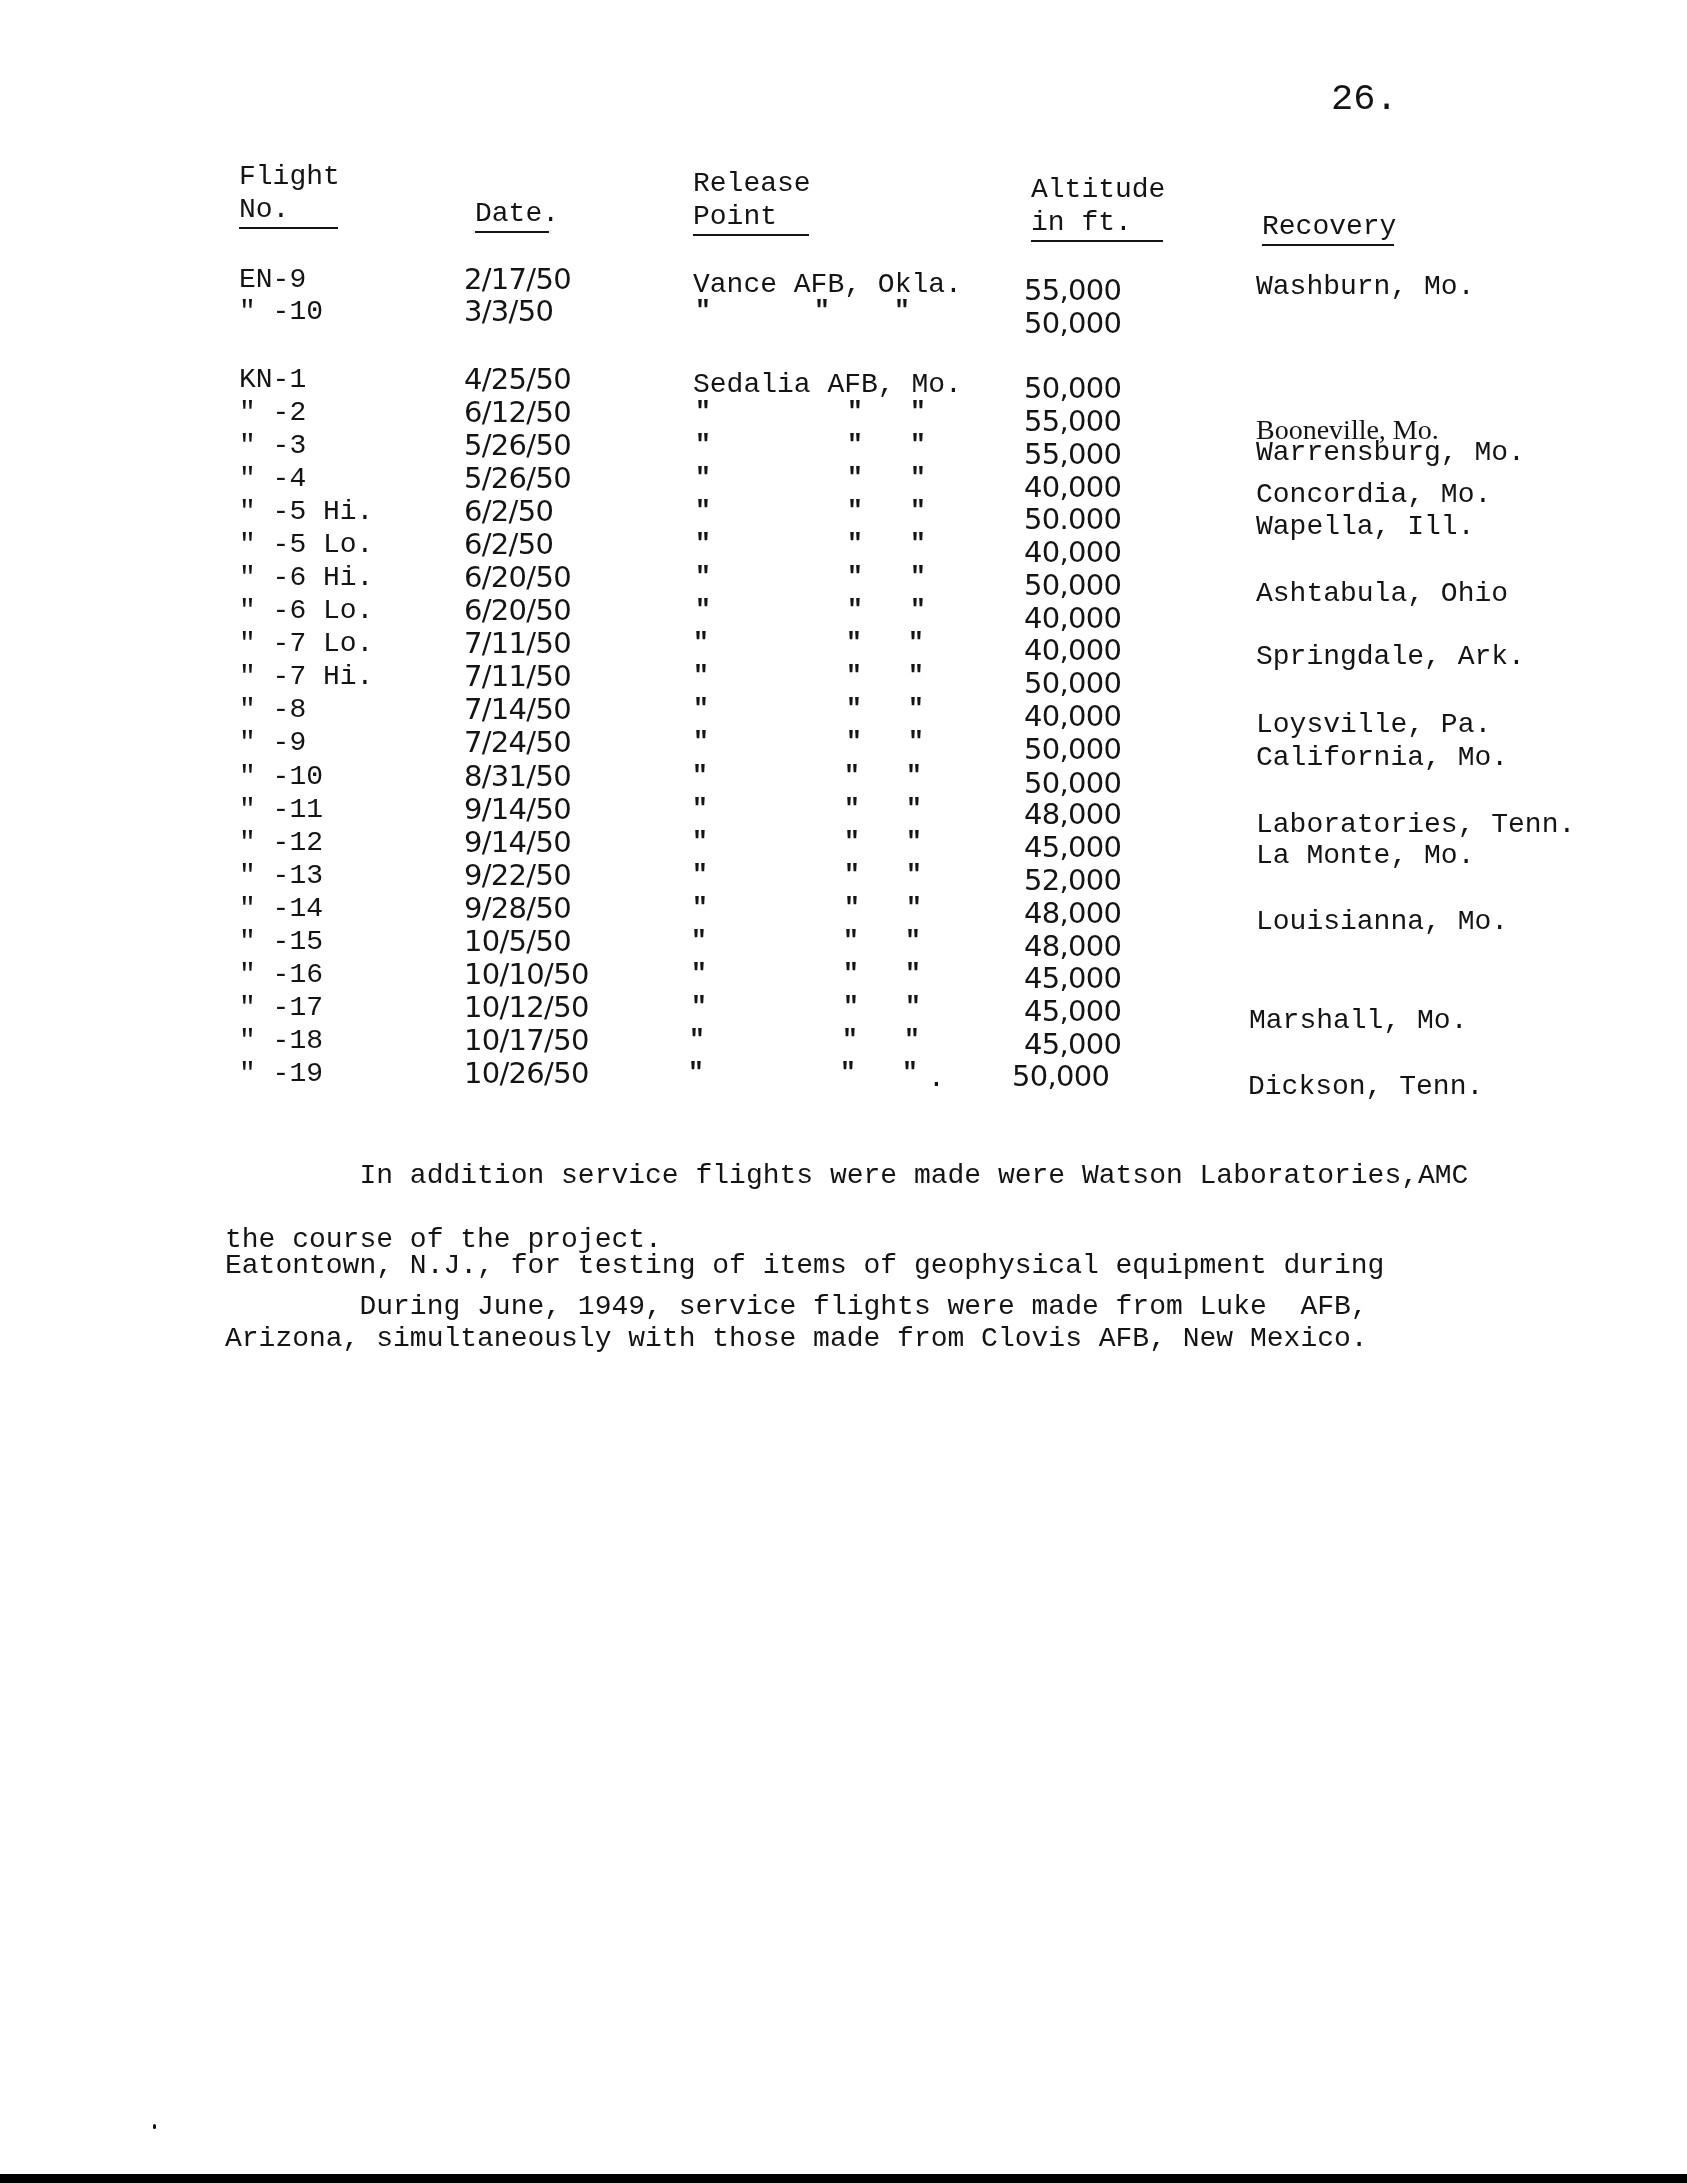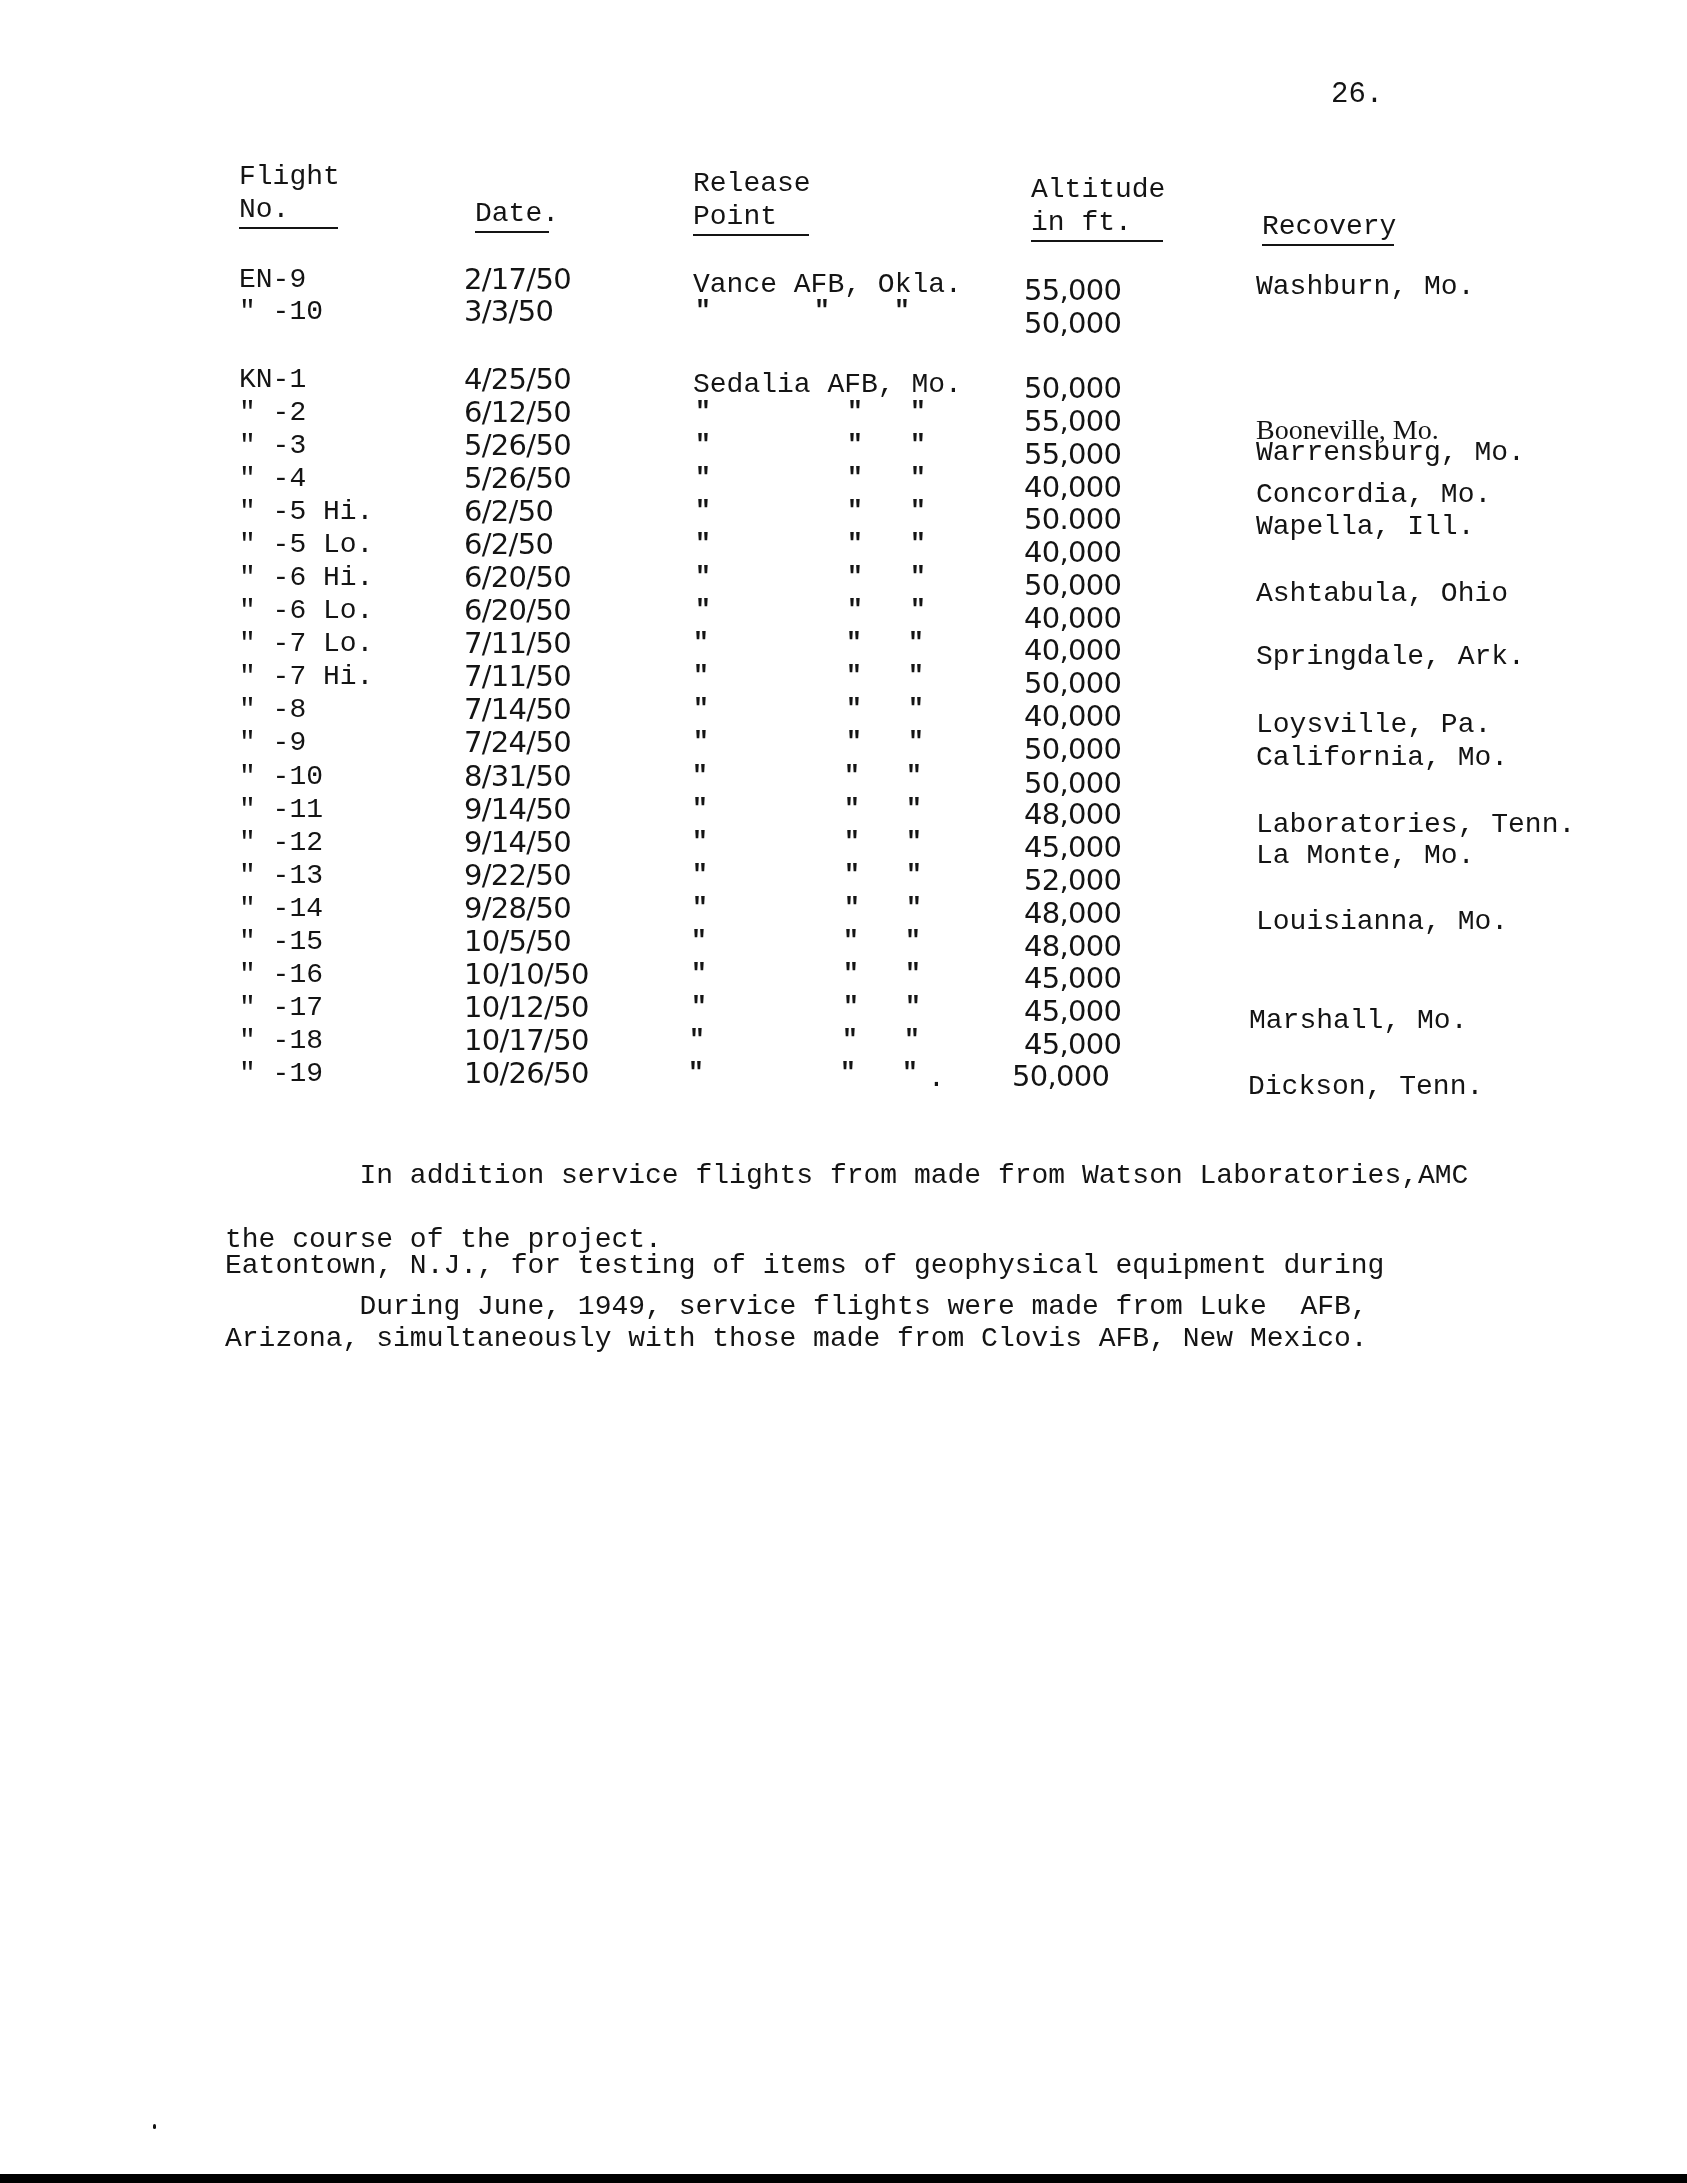--- a/index.html
+++ b/index.html
@@ -1,21 +1,21 @@
 <!DOCTYPE html>
 <html style="font-size:10.6px"><head>
 <meta charset="utf-8">
 <style>
   html, body { margin: 0; padding: 0; background: #ffffff; }
   body {
     width: 1687px; height: 2183px; position: relative; overflow: hidden;
     font-family: "Liberation Mono", "DejaVu Sans Mono", monospace;
     color: #141414;
   }
-  .page-number { position: absolute; left: 1331px; top: 78px; font-size: 29px; }
+  .page-number { position: absolute; left: 1331px; top: 78px; font-size: 37px; }
   .hdr { position: absolute; font-size: 28px; line-height: 33px; }
   .hdr .ul { display: inline-block; border-bottom: 2.6px solid #141414; padding-bottom: 1.3px; }
   .row { position: absolute; left: 0; width: 1687px; height: 33px; font-size: 28px; line-height: 33px; }
   .cell { position: absolute; white-space: pre; }
   .c-flight { left: 239px; }
   .c-date { left: 464px; font-family: "DejaVu Sans", sans-serif; font-size: 29px; letter-spacing: -0.7px; }
   .c-rel { left: 693px; }
   .c-alt { left: 1024px; font-family: "DejaVu Sans", sans-serif; font-size: 29px; letter-spacing: -0.7px; }
   .c-rec { left: 1256px; }
   .ditto { position: absolute; font-size: 26.5px; font-weight: bold; }
@@ -249,21 +249,21 @@
     <span class="ditto" style="left:688px;">"</span>
     <span class="ditto" style="left:840px;">"</span>
     <span class="ditto" style="left:902px;">"</span>
     <span class="cell" style="left:928px; top:5.3px;">.</span>
     <span class="cell c-alt" style="top:2.6px; left:1012px;">50,000</span>
     <span class="cell c-rec" style="top:13.2px; left:1248px;">Dickson, Tenn.</span>
   </div>
 </div>
 
 <div>
-  <div class="para" style="top:1159px;">        In addition service flights from made from Watson Laboratories,AMC</div>
+  <div class="para" style="top:1159px;">        In addition service flights were made were Watson Laboratories,AMC</div>
   <div class="para" style="top:1249px;">Eatontown, N.J., for testing of items of geophysical equipment during</div>
   <div class="para" style="top:1223px;">the course of the project.</div>
 </div>
 <div>
   <div class="para" style="top:1290px;">        During June, 1949, service flights were made from Luke  AFB,</div>
   <div class="para" style="top:1322px;">Arizona, simultaneously with those made from Clovis AFB, New Mexico.</div>
 </div>
 
 <div class="speck" style="left:153px; top:2124px;"></div>
 <div class="bottom-bar"></div>

